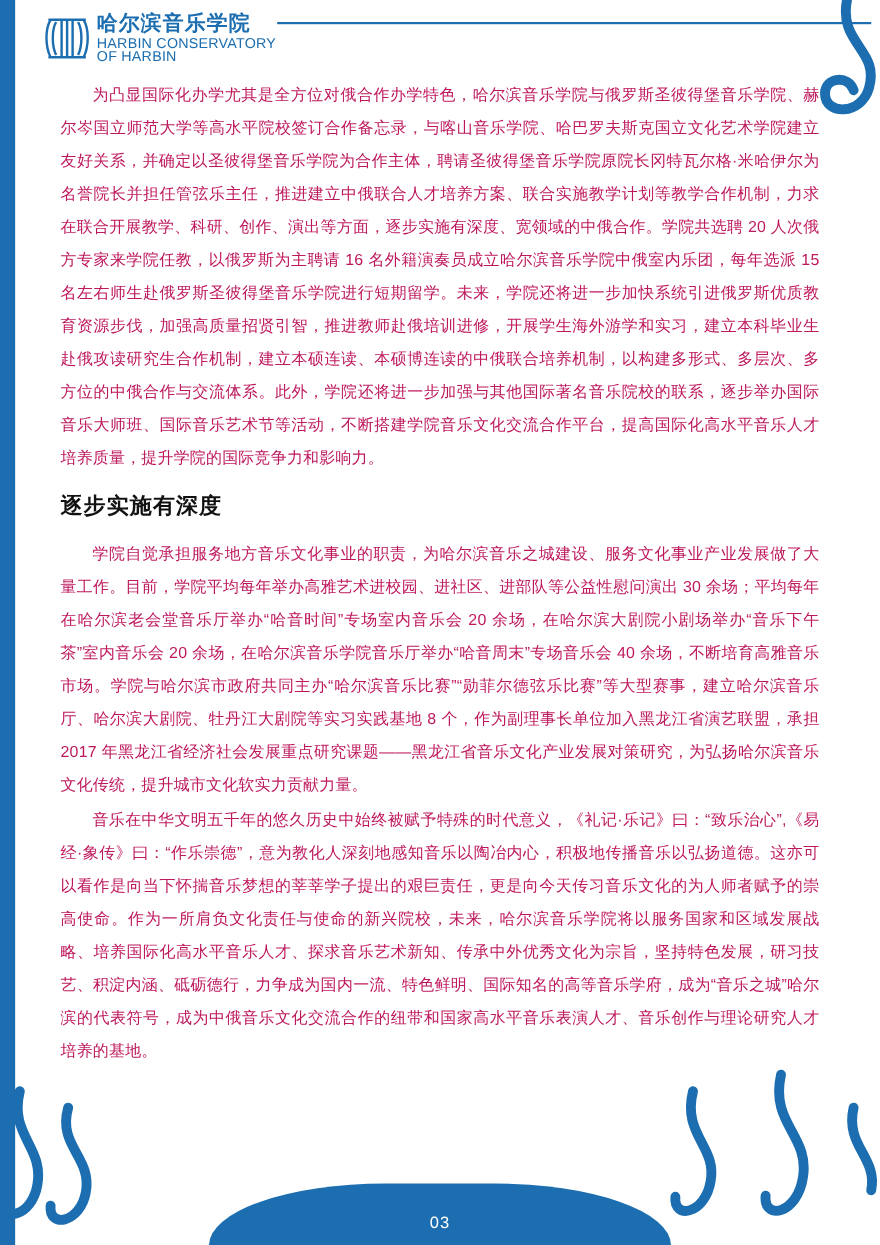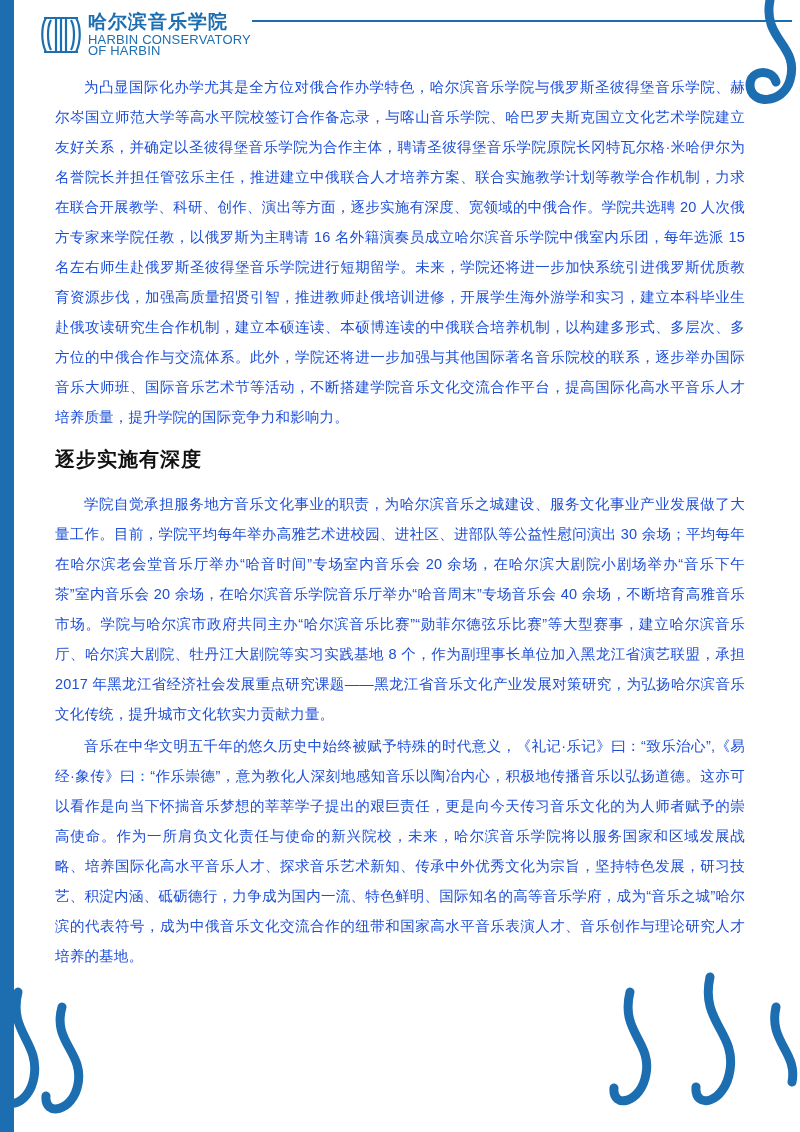--- a/index.html
+++ b/index.html
@@ -124,21 +124,21 @@
     font-size: 20px;
     font-weight: bold;
     color: #111111;
     margin: 14px 0 16px 0;
     letter-spacing: 1px;
   }
   .section-title.first { margin-top: 10px; }
   p.para {
     font-size: 14.5px;
     line-height: 30px;
-    color: #1d4ed8;
+    color: #be185d;
     margin: 0 0 2px 0;
     text-align: justify;
     text-indent: 2em;
     letter-spacing: 0.2px;
   }
   .section-block { margin-bottom: 14px; }
 
   
   .footer-band {
     position: absolute;
@@ -228,14 +228,18 @@
   </div>
 
   <div class="deco-bottom-right">
     <svg width="210" height="170" viewBox="0 0 210 170" aria-hidden="true">
       <path d="M40 30 C30 70, 62 80, 56 112 C51 142, 22 147, 24 126" fill="none" stroke="#1c6eb0" stroke-width="9" stroke-linecap="round"></path>
       <path d="M120 15 C110 60, 146 70, 140 108 C135 142, 104 148, 106 125" fill="none" stroke="#1c6eb0" stroke-width="9" stroke-linecap="round"></path>
       <path d="M186 45 C178 80, 208 90, 202 120" fill="none" stroke="#1c6eb0" stroke-width="9" stroke-linecap="round"></path>
     </svg>
   </div>
 
+  <div class="footer-band">
+    <div class="footer-shape"></div>
+    <div class="page-number">03</div>
+  </div>
 
 </div>
 
 </body></html>

